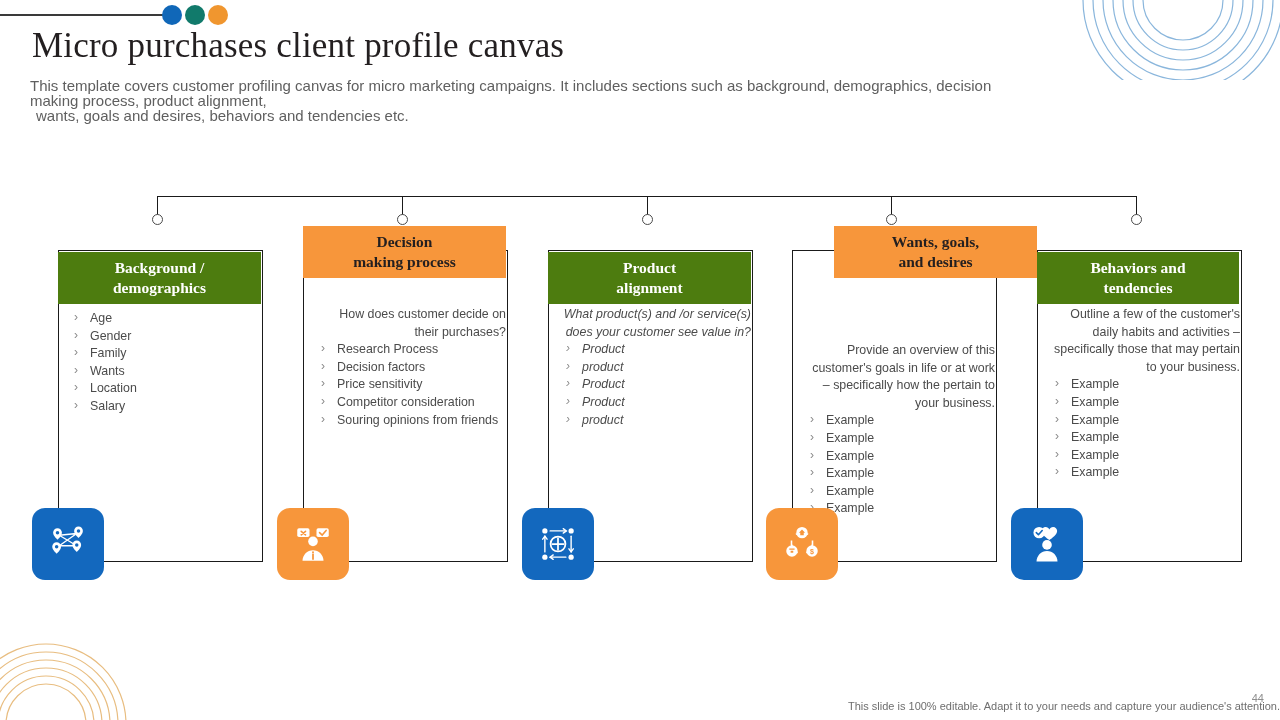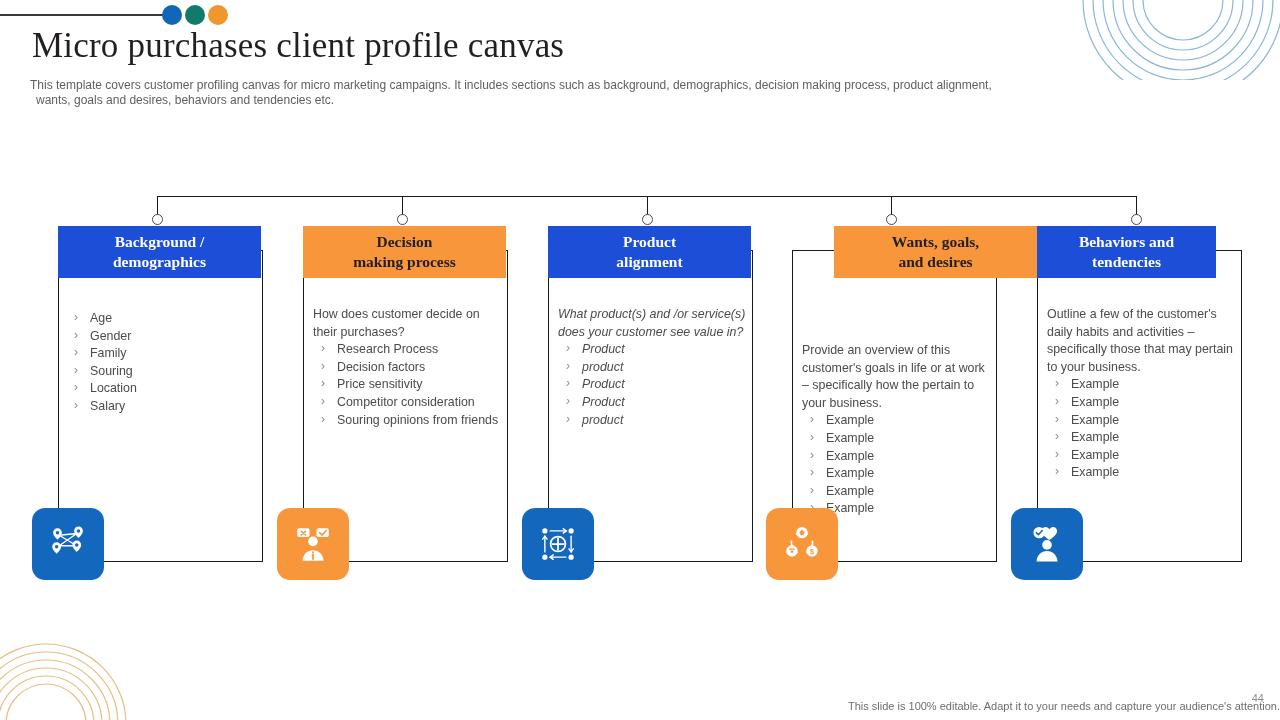--- a/index.html
+++ b/index.html
@@ -26,21 +26,21 @@
   .arcs-bl { position:absolute; left:-42px; bottom:-62px; width:200px; height:150px; overflow:hidden; }
 
   
   .title {
     position:absolute; left:32px; top:26px;
     font-family:"Liberation Serif", serif;
     font-size:35px; color:#231f20; letter-spacing:.2px; white-space:nowrap;
   }
   .subtitle {
     position:absolute; left:30px; top:78px; width:980px;
-    font-size:12px; color:#5f5f5f; line-height:15px;
+    font-size:15px; color:#5f5f5f; line-height:15px;
   }
   .subtitle .l2 { display:block; padding-left:6px; }
 
   
   .conn-h {
     position:absolute; left:157px; top:196px; width:980px; height:1.4px; background:#1a1a1a;
   }
   .conn-v {
     position:absolute; top:196px; width:1.4px; height:24px; background:#1a1a1a;
   }
@@ -54,28 +54,28 @@
   .card {
     position:absolute; top:24px; left:10px; width:205px; height:312px;
     border:1.2px solid #1a1a1a; background:#ffffff;
   }
   .chead {
     position:absolute; top:0; left:0; width:203px; height:52px;
     display:flex; flex-direction:column; align-items:center; justify-content:center;
     font-family:"Liberation Serif", serif; font-weight:bold;
     font-size:15.5px; line-height:20px; text-align:center;
   }
-  .chead.blue  { background:#1d4ed8; color:#ffffff; }
+  .chead.blue  { background:#4d7c0f; color:#ffffff;margin-top:26px; }
   .chead.orange{ background:#f7963b; color:#231f20; }
 
   .cbody {
     position:absolute; top:80px; left:0; width:203px; padding:0 0 0 10px;
     font-size:12.4px; color:#4b4b4b; line-height:17.6px;
   }
-  .lead { margin-bottom:0; }
+  .lead { margin-bottom:0;text-align:right; }
   ul.bullets { list-style:none; margin:0; padding:0; }
   ul.bullets li { position:relative; padding-left:22px; line-height:17.6px; }
   ul.bullets li::before {
     content:"\203A"; position:absolute; left:6px; top:-1px;
     color:#8a8a8a; font-size:12px;
   }
   .col.indent1 ul.bullets li { padding-left:24px; }
   .col.indent1 ul.bullets li::before { left:8px; }
 
   
@@ -154,21 +154,21 @@
     <div class="card"></div>
     <div class="chead blue" style="left:10px; top:0; width:203px;">
       <span>Background /</span>
       <span>demographics</span>
     </div>
     <div class="cbody" style="left:10px; top:84px;">
       <ul class="bullets">
         <li>Age</li>
         <li>Gender</li>
         <li>Family</li>
-        <li>Souring</li>
+        <li>Wants</li>
         <li>Location</li>
         <li>Salary</li>
       </ul>
     </div>
     <div class="tile blue" style="left:-16px">
       <svg width="42" height="42" viewBox="0 0 48 48" fill="none">
         <g stroke="#fff" stroke-width="1.6" fill="none">
           <path d="M14 14 L34 26 M14 14 L34 12 M14 26 L34 26 M14 26 L34 12"></path>
         </g>
         <g fill="#fff">
@@ -295,21 +295,21 @@
           <path d="M24 7.5 L27.5 11 H26 V14 H22 V11 H20.5 Z"></path>
           <path d="M9.5 29 h6 v1.6 h-6z M11 31.6 h3 v2.4 h-3z"></path>
           <text x="35.5" y="35.5" font-size="8" font-family="Liberation Sans, sans-serif" text-anchor="middle" font-weight="bold">$</text>
         </g>
       </svg>
     </div>
   </div>
 
   <div class="col indent1" style="left:1027px">
     <div class="card"></div>
-    <div class="chead blue" style="left:10px; top:0; width:179px;">
+    <div class="chead blue" style="left:10px; top:0; width:202px;">
       <span>Behaviors and</span>
       <span>tendencies</span>
     </div>
     <div class="cbody" style="left:10px; top:80px;">
       <div class="lead">Outline a few of the customer's daily habits and activities – specifically those that may pertain to your business.</div>
       <ul class="bullets">
         <li>Example</li>
         <li>Example</li>
         <li>Example</li>
         <li>Example</li>

